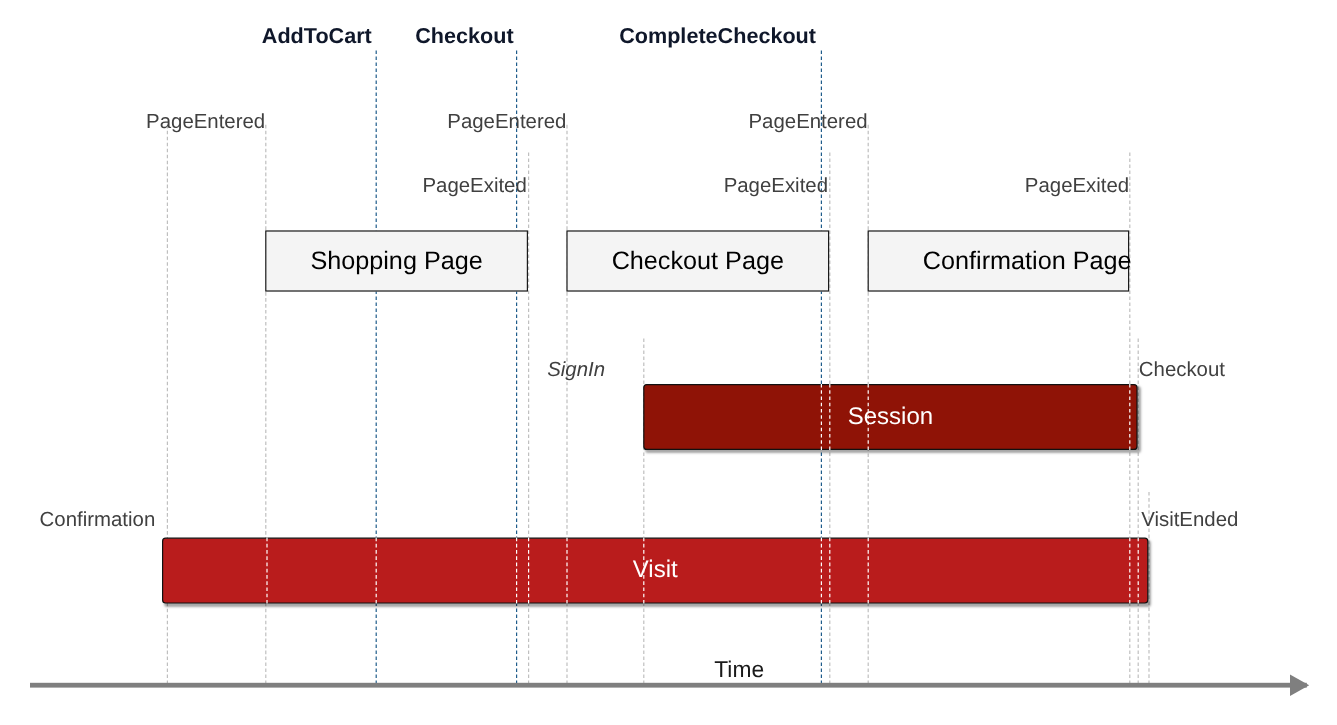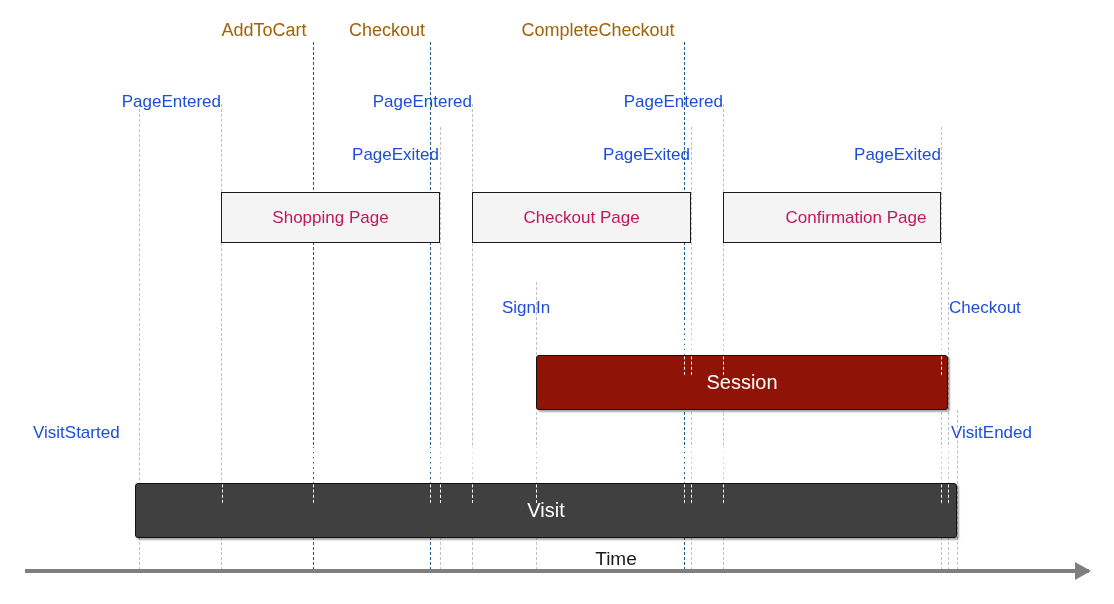--- a/index.html
+++ b/index.html
@@ -27,66 +27,66 @@
     pointer-events: none;
   }
   .vline.gray  { border-left-color: #bfbfbf; }
   .vline.blue  { border-left-color: #1f5c8b; }
   .vline.white { border-left-color: #ffffff; z-index: 6; }
 
   
   .evt-label {
     position: absolute;
     font-size: 17px;
-    color: #1d4ed8;
+    color: #404040;
     white-space: nowrap;
     line-height: 1;
   }
   .evt-label.right { transform: translateX(-100%); }
 
   
   .action-label {
     position: absolute;
     font-size: 18px;
-    color: #a16207;
+    color: #0f172a;
     white-space: nowrap;
     line-height: 1;
     transform: translateX(-50%);
+    font-weight: bold;
   }
 
   
   .page-box {
     position: absolute;
     background: #f4f4f4;
     border: 1.4px solid #1a1a1a;
     box-sizing: border-box;
     display: flex;
     align-items: center;
     justify-content: center;
     z-index: 2;
   }
   .page-box .lbl {
-    font-size: 17px;
-    color: #be185d;
+    font-size: 21px;
+    color: #000000;
     white-space: nowrap;
   }
 
   
   .bar {
     position: absolute;
     background: #8f1306;
     border: 1.5px solid #111111;
     border-radius: 3px;
     box-sizing: border-box;
     display: flex;
     align-items: center;
     justify-content: center;
     z-index: 4;
     box-shadow: 2px 2px 2px rgba(0,0,0,0.35);
-    margin-top: 35px;
   }
   .bar .lbl {
     font-size: 20px;
     color: #ffffff;
     white-space: nowrap;
     z-index: 7;
     position: relative;
   }
 
   
@@ -142,21 +142,21 @@
       </div>
       <div class="page-box" style="left: 723px; top: 192px; width: 218px; height: 51px; padding-left: 48px;">
         <span class="lbl">Confirmation Page</span>
       </div>
     </div>
 
   <div id="bars-layer">
       <div class="bar" style="left: 536px; top: 320px; width: 412px; height: 55px; background: rgb(143, 19, 6);">
         <span class="lbl">Session</span>
       </div>
-      <div class="bar" style="left: 135px; top: 448px; width: 822px; height: 55px; background: #404040;">
+      <div class="bar" style="left: 135px; top: 448px; width: 822px; height: 55px; background: #b91c1c;">
         <span class="lbl">Visit</span>
       </div>
     </div>
 
   <div id="overlay-layer">
       <div class="vline white" style="left: 313px; top: 448px; height: 55px;"></div>
       <div class="vline white" style="left: 430px; top: 448px; height: 55px;"></div>
       <div class="vline white" style="left: 440px; top: 448px; height: 55px;"></div>
       <div class="vline white" style="left: 472px; top: 448px; height: 55px;"></div>
       <div class="vline white" style="left: 536px; top: 448px; height: 55px;"></div>
@@ -172,23 +172,23 @@
       <div class="vline white" style="left: 941px; top: 320px; height: 55px;"></div>
     </div>
 
   <div id="events-layer">
       <div class="evt-label right" style="left: 221px; top: 93px;">PageEntered</div>
       <div class="evt-label right" style="left: 472px; top: 93px;">PageEntered</div>
       <div class="evt-label right" style="left: 723px; top: 93px;">PageEntered</div>
       <div class="evt-label right" style="left: 439px; top: 146px;">PageExited</div>
       <div class="evt-label right" style="left: 690px; top: 146px;">PageExited</div>
       <div class="evt-label right" style="left: 941px; top: 146px;">PageExited</div>
-      <div class="evt-label" style="left: 502px; top: 299px;">SignIn</div>
+      <div class="evt-label" style="left: 456px; top: 299px; font-style: italic;">SignIn</div>
       <div class="evt-label" style="left: 949px; top: 299px;">Checkout</div>
-      <div class="evt-label" style="left: 33px; top: 424px;">VisitStarted</div>
+      <div class="evt-label" style="left: 33px; top: 424px;">Confirmation</div>
       <div class="evt-label" style="left: 951px; top: 424px; text-align: right;">VisitEnded</div>
     </div>
 
   <div id="actions-layer">
       <div class="action-label" style="left: 264px; top: 21px;">AddToCart</div>
       <div class="action-label" style="left: 387px; top: 21px;">Checkout</div>
       <div class="action-label" style="left: 598px; top: 21px;">CompleteCheckout</div>
     </div>
 
   <div id="axis-line" style="left: 25px; top: 569px; width: 1064px; background: rgb(127, 127, 127);"></div>

